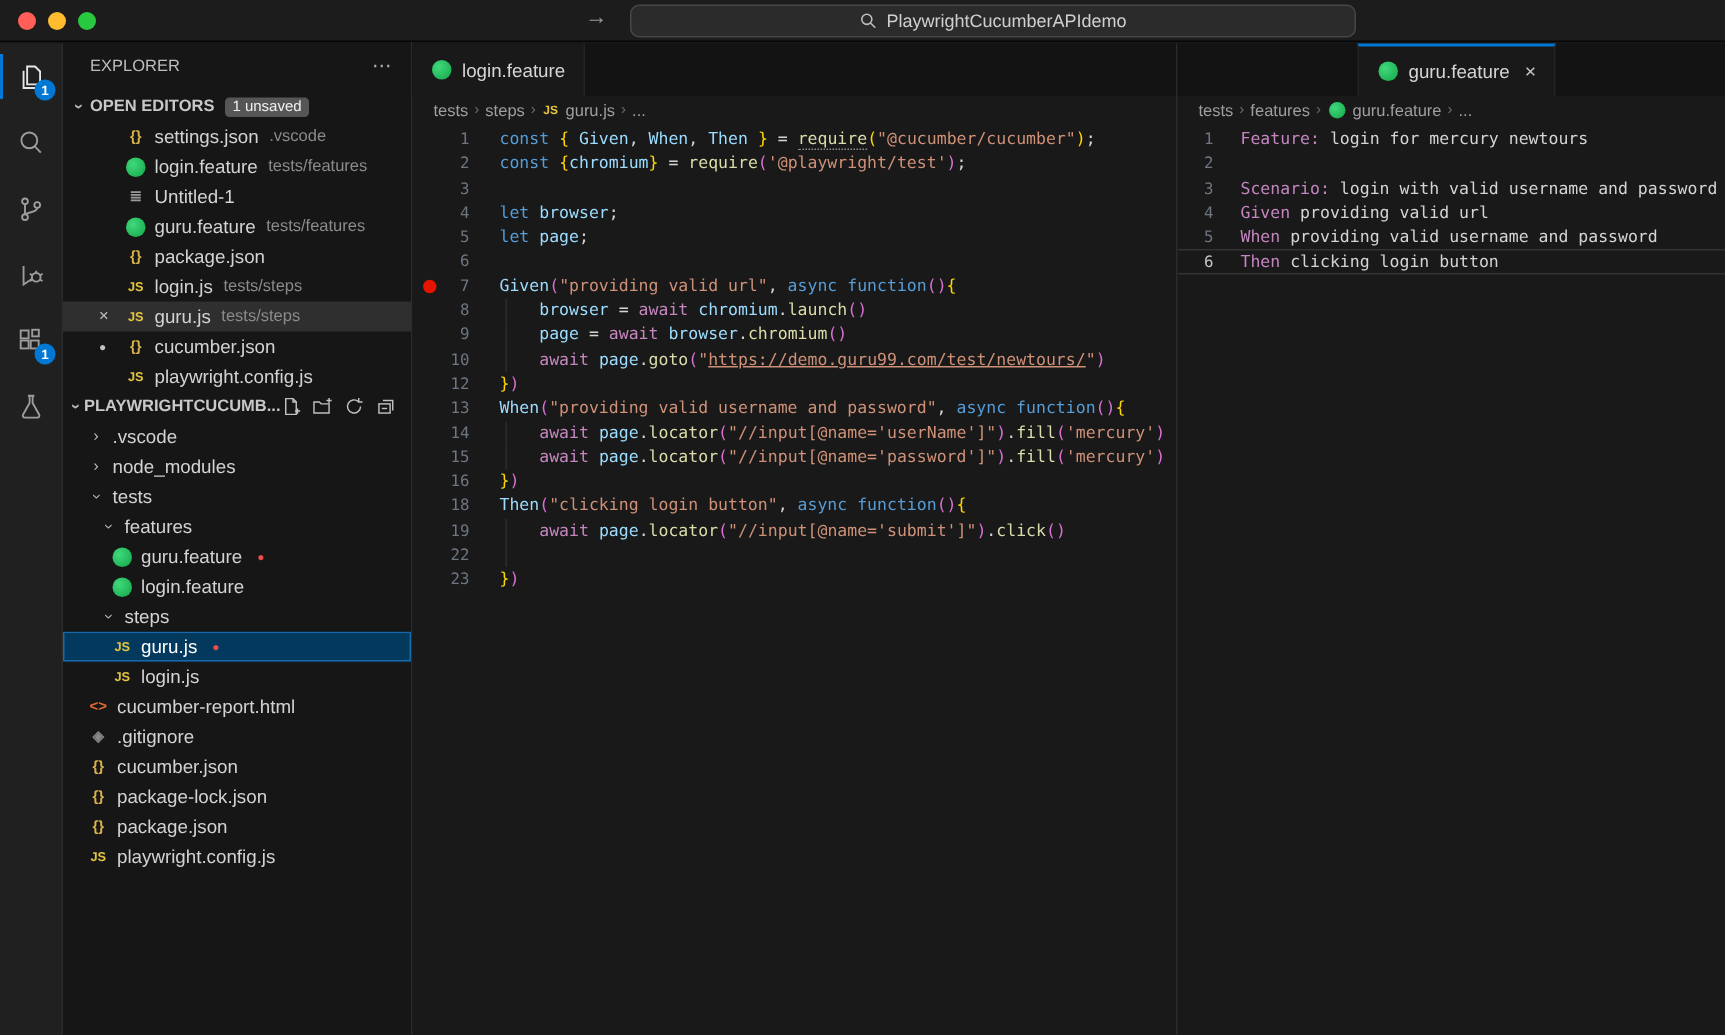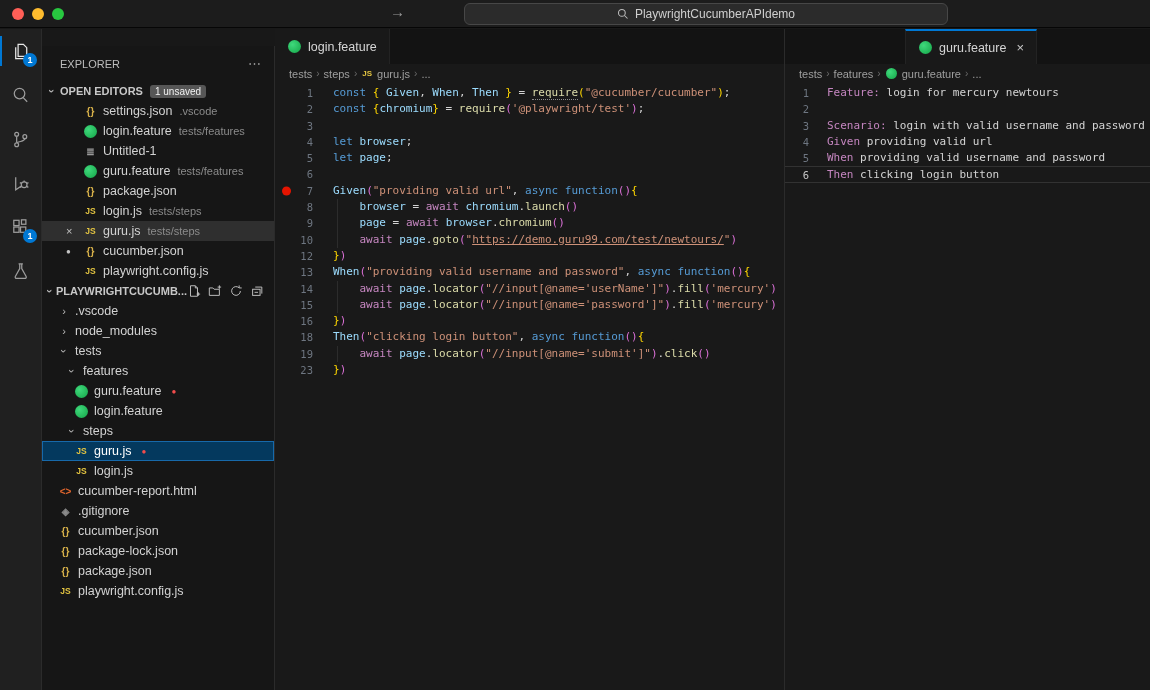--- a/index.html
+++ b/index.html
@@ -9,37 +9,37 @@
   
   #titlebar { position:absolute; left:0; top:0; width:1150px; height:28px;
     background:#1c1c1c; border-bottom:1px solid #060606; z-index:5; }
   .tl { position:absolute; top:8px; width:12px; height:12px; border-radius:50%; }
   #tl-close{ left:12px; background:#ff5f57; } #tl-min{ left:32px; background:#febc2e; }
   #tl-max{ left:52px; background:#28c840; }
   #nav-fwd { position:absolute; left:390px; top:3px; color:#9a9a9a; font-size:15px; }
   #searchbox { position:absolute; left:420px; top:3px; width:484px; height:22px;
     background:#2b2b2b; border:1px solid #474747; border-radius:6px;
     display:flex; align-items:center; justify-content:center; gap:6px;
-    color:#cfcfcf; font-size:12px;margin-left:44px; }
+    color:#cfcfcf; font-size:12px; }
 
   
   #activitybar { position:absolute; left:0; top:29px; width:42px; bottom:0;
     background:#202020; border-right:1px solid #2b2b2b; }
   .ab-item { height:44px; display:flex; align-items:center; justify-content:center;
     color:#9d9d9d; position:relative; cursor:pointer; }
   .ab-item.active { color:#e7e7e7; }
   .ab-item.active::before { content:""; position:absolute; left:0; top:7px; bottom:7px;
     width:2px; background:#0078d4; }
   .ab-item svg { width:23px; height:23px; stroke:currentColor; fill:none; stroke-width:1.3; }
   .ab-badge { position:absolute; right:4px; bottom:6px; min-width:14px; height:14px;
     border-radius:8px; background:#0078d4; color:#fff; font-size:9px; font-weight:bold;
     display:flex; align-items:center; justify-content:center; }
 
   
-  #sidebar { position:absolute; left:42px; top:46px; width:233px; bottom:0;
+  #sidebar { position:absolute; left:42px; top:26px; width:233px; bottom:0;
     background:#161616; border-right:1px solid #2b2b2b; color:#cccccc; }
   #sb-title { height:35px; display:flex; align-items:center; padding:0 12px 0 18px;
     font-size:11px; color:#bdbdbd; }
   #sb-title .more { margin-left:auto; color:#b0b0b0; font-size:13px; letter-spacing:1px; cursor:pointer; }
   .sec-head { height:20px; display:flex; align-items:center; padding-left:4px;
     font-size:11px; font-weight:bold; color:#c8c8c8; cursor:pointer; }
   .sec-head .chev { margin-right:2px; }
   .badge-unsaved { margin-left:7px; background:#565656; color:#f0f0f0; font-size:10px;
     font-weight:normal; padding:1px 5px; border-radius:3px; }
   .sec-tools { margin-left:auto; display:flex; gap:7px; padding-right:10px; }
@@ -350,20 +350,21 @@
       <div class="cl"><span class="num">8</span><span class="guide"></span><span class="tk-p">    </span><span class="tk-var">browser</span><span class="tk-p"> = </span><span class="tk-ctrl">await</span><span class="tk-p"> </span><span class="tk-var">chromium</span><span class="tk-p">.</span><span class="tk-fn">launch</span><span class="tk-bp">()</span></div>
       <div class="cl"><span class="num">9</span><span class="guide"></span><span class="tk-p">    </span><span class="tk-var">page</span><span class="tk-p"> = </span><span class="tk-ctrl">await</span><span class="tk-p"> </span><span class="tk-var">browser</span><span class="tk-p">.</span><span class="tk-fn">chromium</span><span class="tk-bp">()</span></div>
       <div class="cl"><span class="num">10</span><span class="guide"></span><span class="tk-p">    </span><span class="tk-ctrl">await</span><span class="tk-p"> </span><span class="tk-var">page</span><span class="tk-p">.</span><span class="tk-fn">goto</span><span class="tk-bp">(</span><span class="tk-str">"</span><span class="tk-url">https://demo.guru99.com/test/newtours/</span><span class="tk-str">"</span><span class="tk-bp">)</span></div>
       <div class="cl"><span class="num">12</span><span class="tk-bg">}</span><span class="tk-bp">)</span></div>
       <div class="cl"><span class="num">13</span><span class="tk-var">When</span><span class="tk-bp">(</span><span class="tk-str">"providing valid username and password"</span><span class="tk-p">, </span><span class="tk-kw">async</span><span class="tk-p"> </span><span class="tk-kw">function</span><span class="tk-bp">()</span><span class="tk-bg">{</span></div>
       <div class="cl"><span class="num">14</span><span class="guide"></span><span class="tk-p">    </span><span class="tk-ctrl">await</span><span class="tk-p"> </span><span class="tk-var">page</span><span class="tk-p">.</span><span class="tk-fn">locator</span><span class="tk-bp">(</span><span class="tk-str">"//input[@name='userName']"</span><span class="tk-bp">)</span><span class="tk-p">.</span><span class="tk-fn">fill</span><span class="tk-bp">(</span><span class="tk-str">'mercury'</span><span class="tk-bp">)</span></div>
       <div class="cl"><span class="num">15</span><span class="guide"></span><span class="tk-p">    </span><span class="tk-ctrl">await</span><span class="tk-p"> </span><span class="tk-var">page</span><span class="tk-p">.</span><span class="tk-fn">locator</span><span class="tk-bp">(</span><span class="tk-str">"//input[@name='password']"</span><span class="tk-bp">)</span><span class="tk-p">.</span><span class="tk-fn">fill</span><span class="tk-bp">(</span><span class="tk-str">'mercury'</span><span class="tk-bp">)</span></div>
       <div class="cl"><span class="num">16</span><span class="tk-bg">}</span><span class="tk-bp">)</span></div>
       <div class="cl"><span class="num">18</span><span class="tk-var">Then</span><span class="tk-bp">(</span><span class="tk-str">"clicking login button"</span><span class="tk-p">, </span><span class="tk-kw">async</span><span class="tk-p"> </span><span class="tk-kw">function</span><span class="tk-bp">()</span><span class="tk-bg">{</span></div>
       <div class="cl"><span class="num">19</span><span class="guide"></span><span class="tk-p">    </span><span class="tk-ctrl">await</span><span class="tk-p"> </span><span class="tk-var">page</span><span class="tk-p">.</span><span class="tk-fn">locator</span><span class="tk-bp">(</span><span class="tk-str">"//input[@name='submit']"</span><span class="tk-bp">)</span><span class="tk-p">.</span><span class="tk-fn">click</span><span class="tk-bp">()</span></div>
+      <div class="cl"><span class="num">22</span><span class="guide"></span></div>
       <div class="cl"><span class="num">23</span><span class="tk-bg">}</span><span class="tk-bp">)</span></div>
     </div>
 </div>
 
 <div class="egroup" id="egroup-right">
   <div class="tabstrip">
     <div class="tab active-blue" id="tab-right">
       <span class="fi-cuke"></span>
       <span>guru.feature</span>
       <span class="close">×</span>

